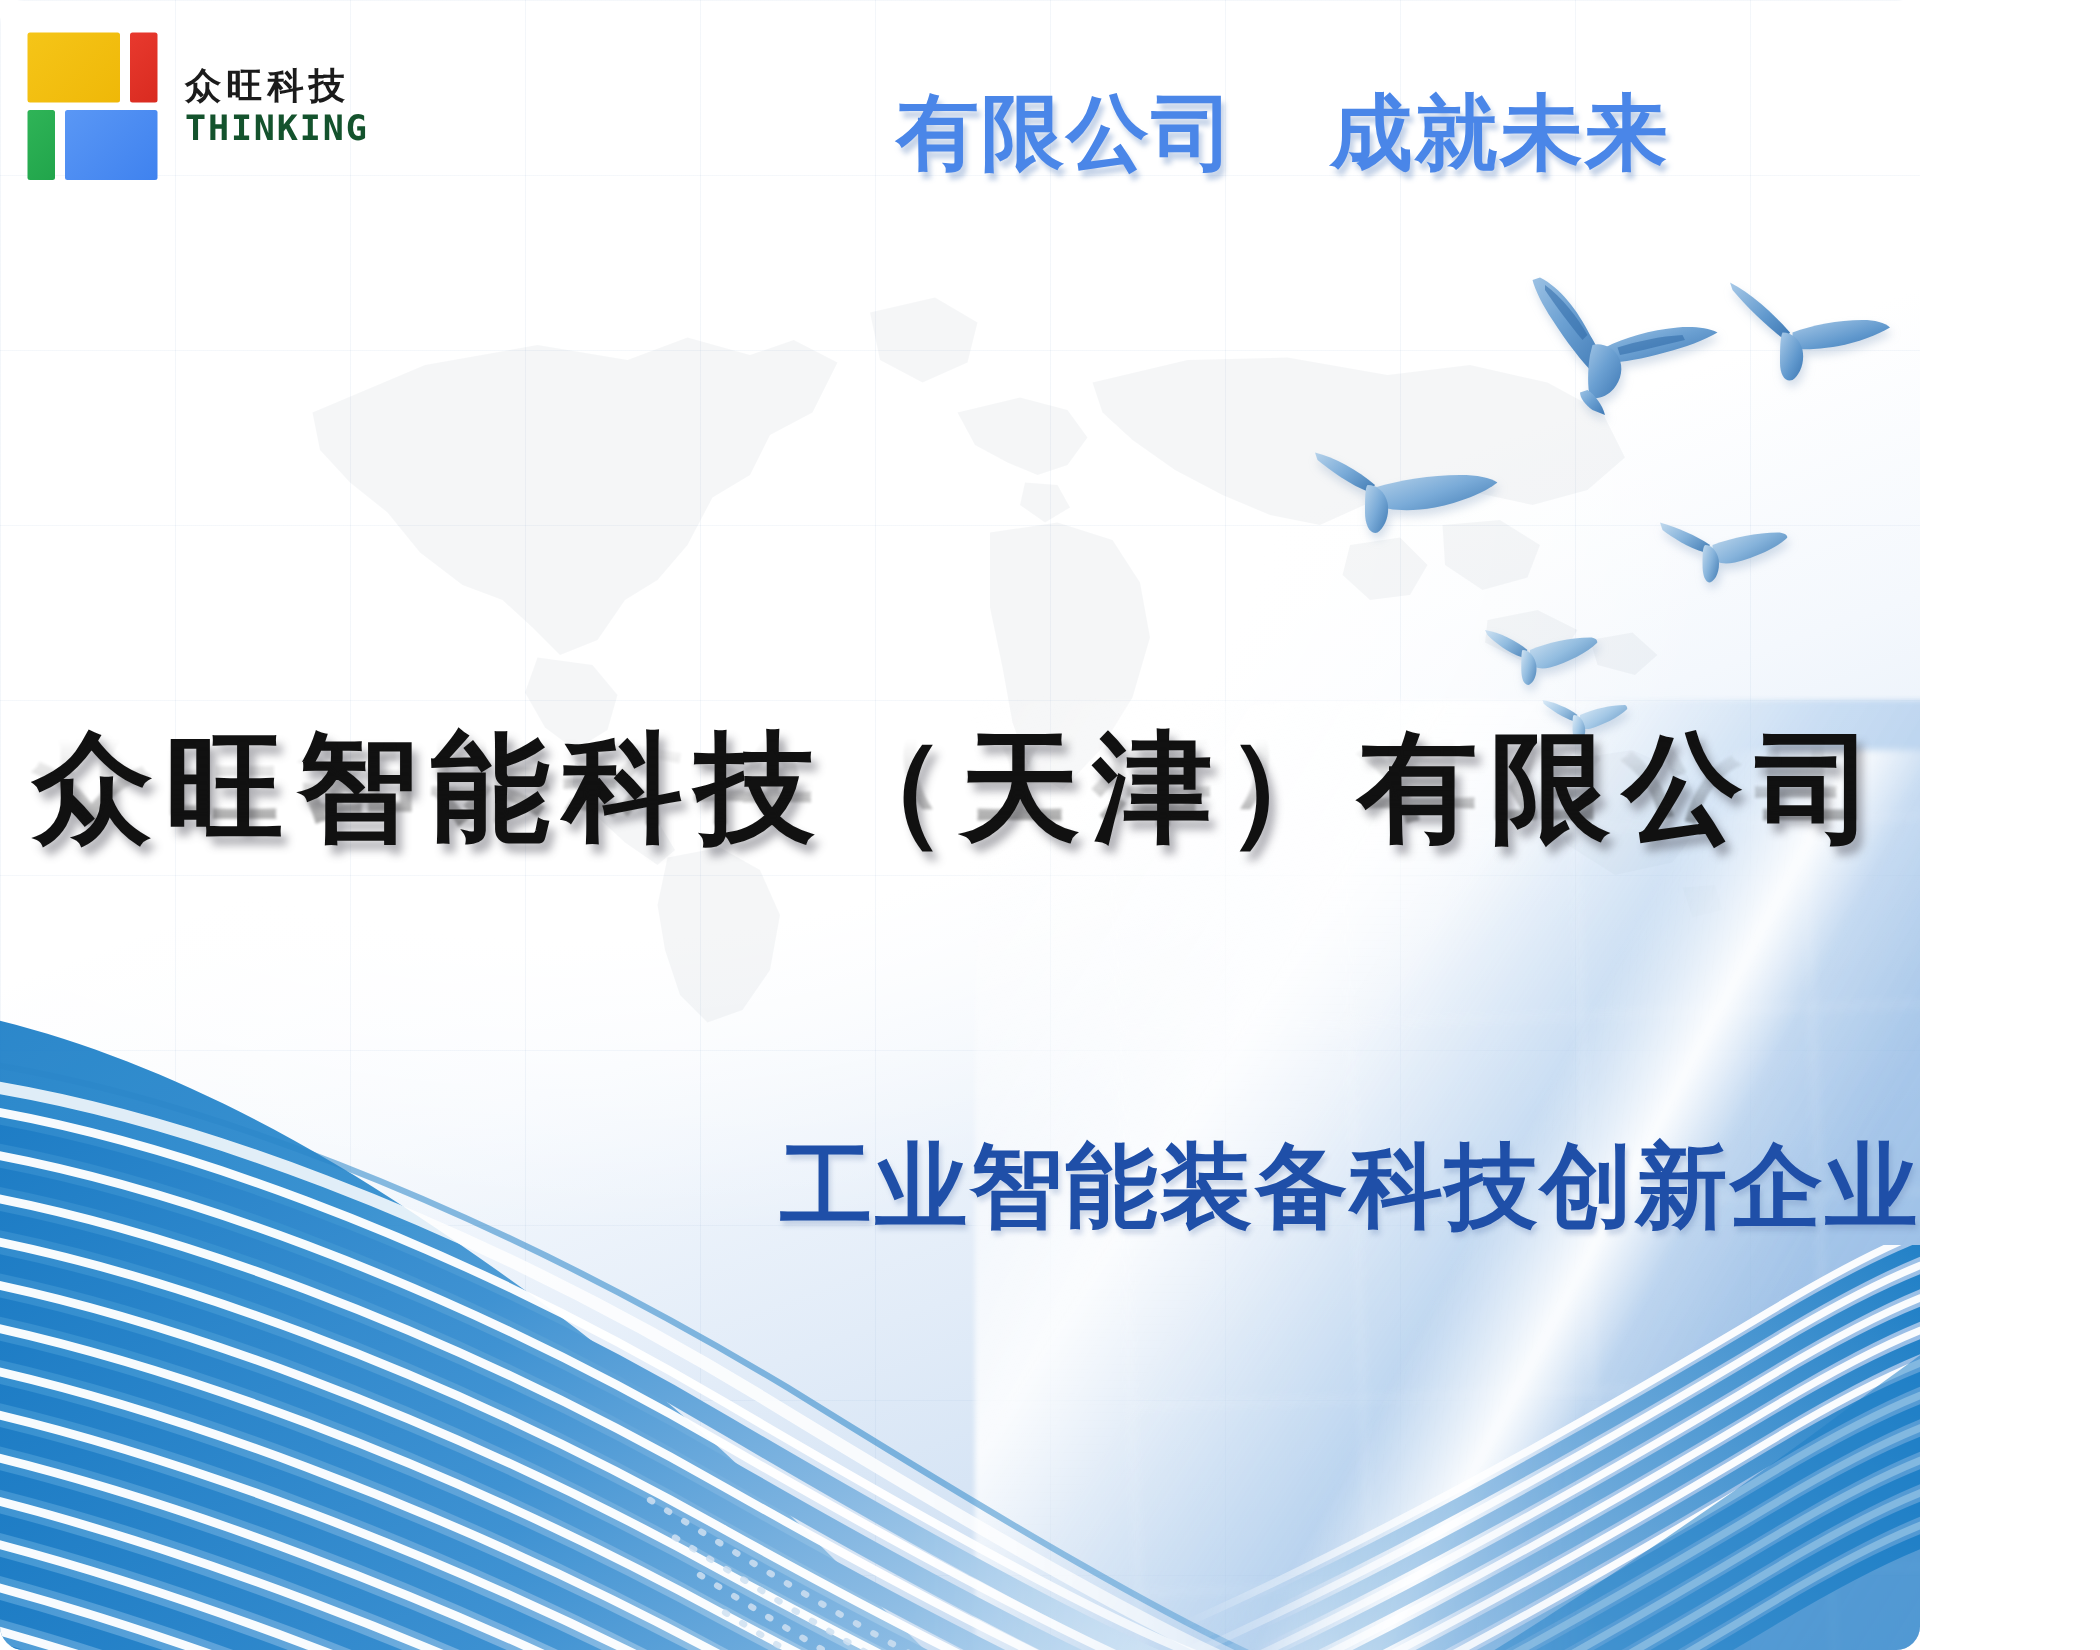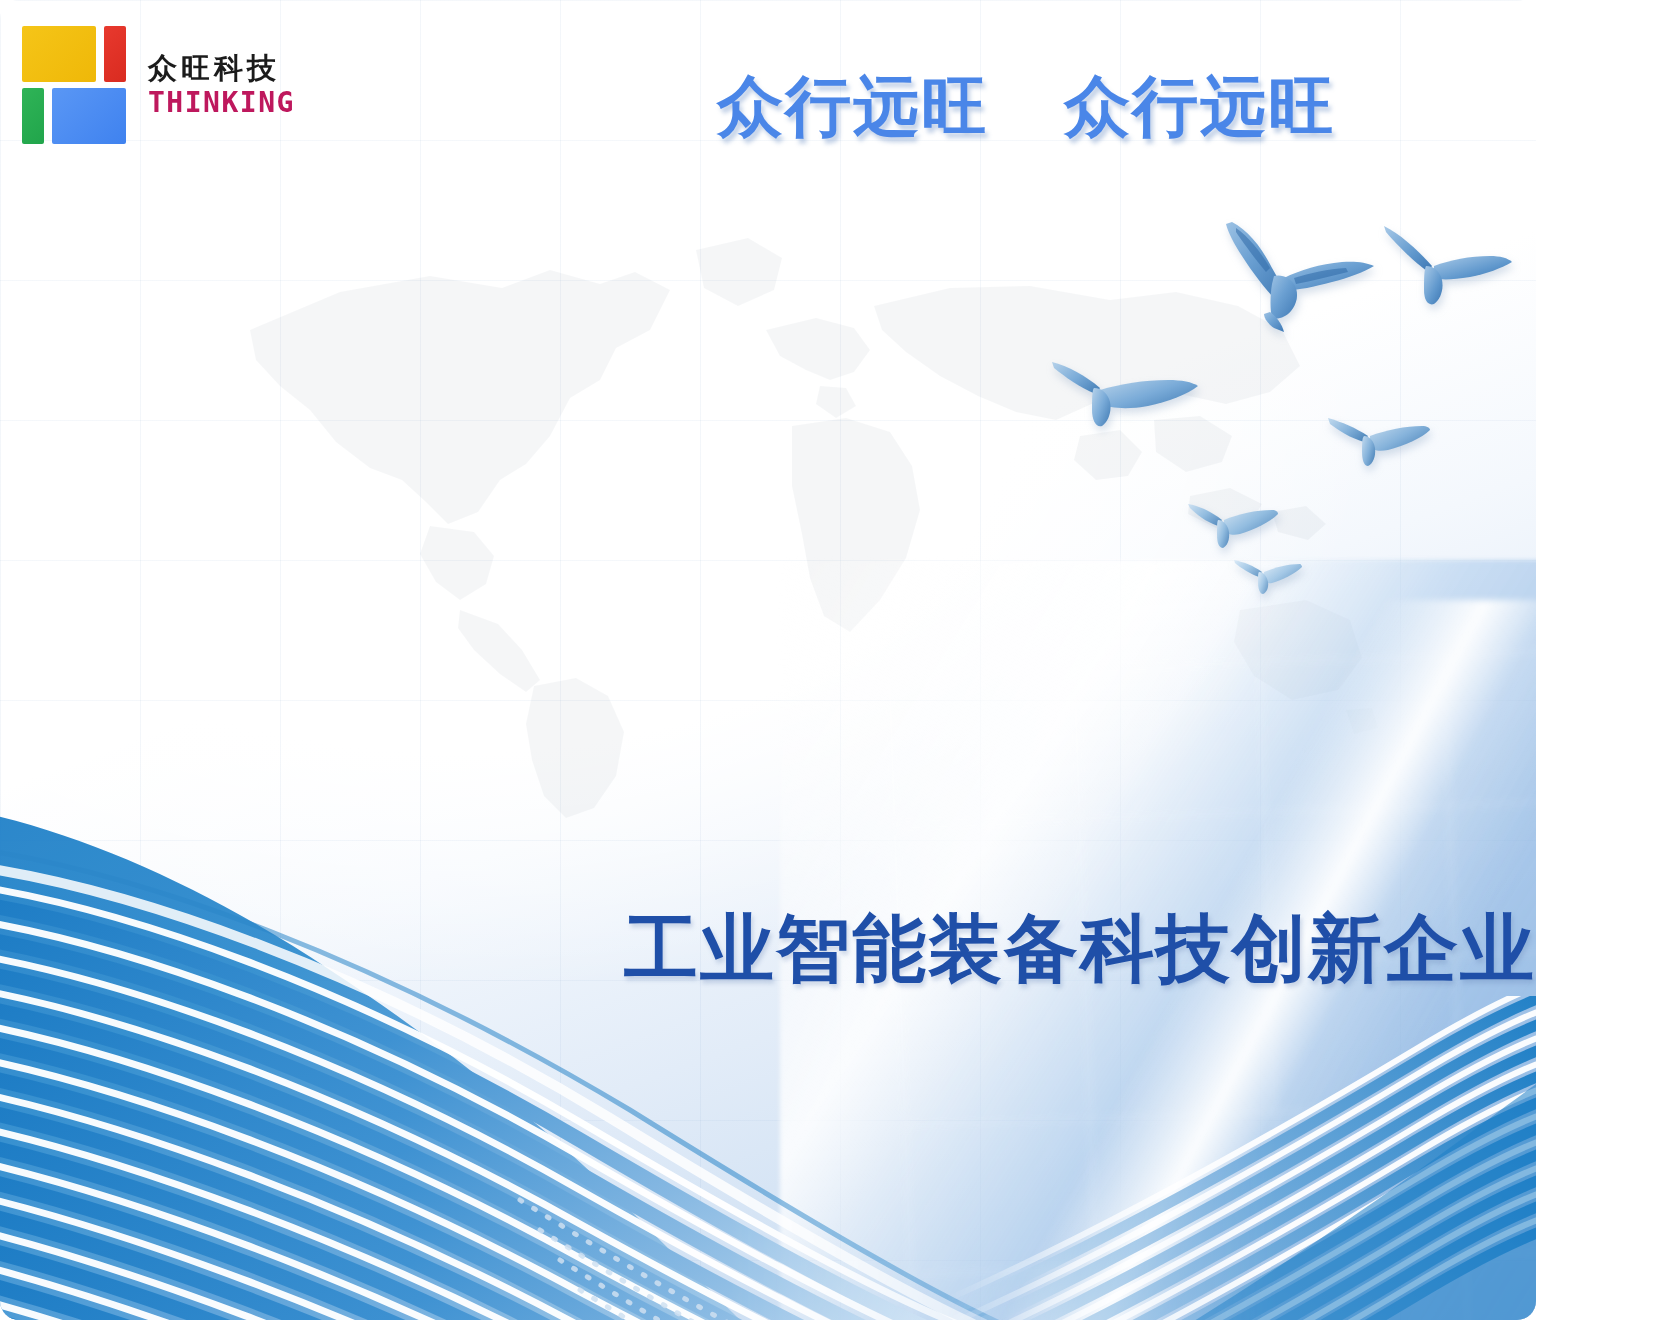--- a/index.html
+++ b/index.html
@@ -136,21 +136,21 @@
   .lm-blue  { background:linear-gradient(135deg,#5a97f5 0%,#3f82ef 100%);
               grid-column:1 / span 2; grid-row:2;
               margin-left:30px; }
   .logo-words{ display:flex; flex-direction:column; gap:4px; }
   .logo-cn{
     font-size:29px; font-weight:700; color:#1b1b1b;
     letter-spacing:4px; line-height:1.1;
     font-family:"DejaVu Sans","Liberation Sans",sans-serif;
   }
   .logo-en{
-    font-size:28px; font-weight:700; color:#be185d;
+    font-size:28px; font-weight:700; color:#14532d;
     letter-spacing:1.5px; line-height:1;
     font-family:"DejaVu Sans Mono","Liberation Mono",monospace;
   }
 
   
   .slogan{
     position:absolute; right:200px; top:62px;
     font-size:66px; font-weight:800;
     color:#4a86e8;
     letter-spacing:2px;
@@ -505,18 +505,22 @@
       <div class="lm lm-red"></div>
       <div class="lm lm-green"></div>
       <div class="lm lm-blue"></div>
     </div>
     <div class="logo-words">
       <div class="logo-cn">众旺科技</div>
       <div class="logo-en">THINKING</div>
     </div>
   </div>
 
-  <div class="slogan">众行远旺   众行远旺</div>
-
+  <div class="slogan">有限公司   成就未来</div>
+
+  <div class="title-wrap">
+    <div class="title">众旺智能科技（天津）有限公司</div>
+    <div class="title-reflect" aria-hidden="true">众旺智能科技（天津）有限公司</div>
+  </div>
 
   <div class="subtitle">工业智能装备科技创新企业</div>
 
 </div>
 
 </body></html>

